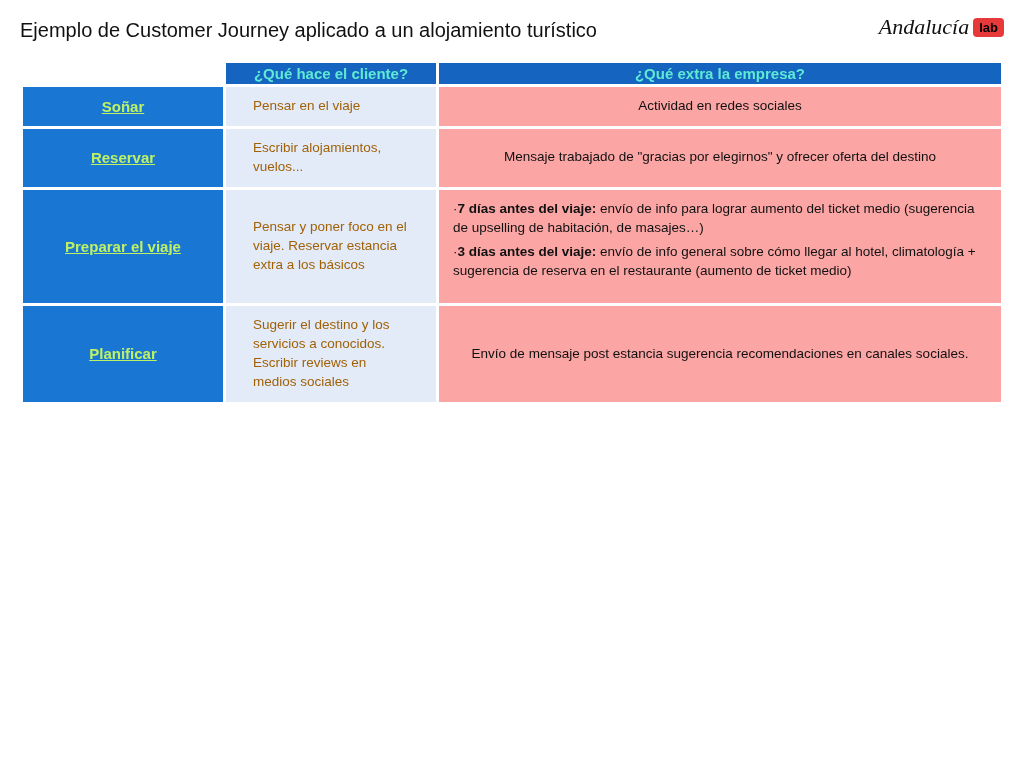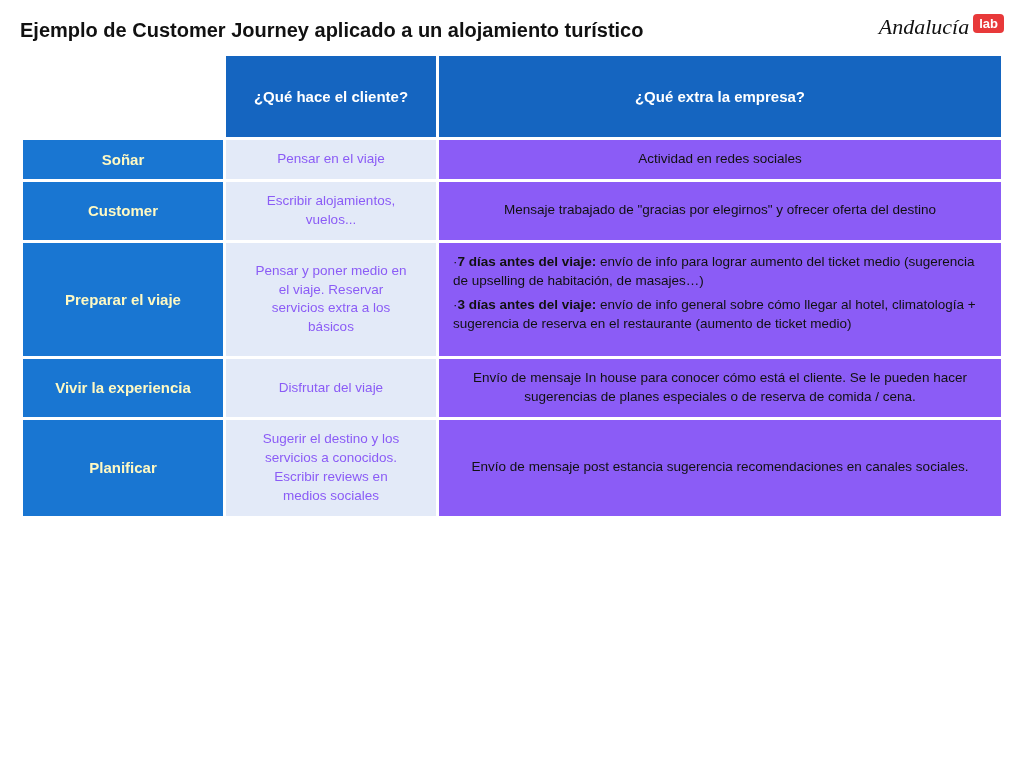--- a/index.html
+++ b/index.html
@@ -6,97 +6,97 @@
     body {
       font-family: Arial, sans-serif;
       background: #fff;
       width: 1024px;
       height: 768px;
       overflow: hidden;
       padding: 18px 20px 10px 20px;
     }
     .page-title {
       font-size: 20px;
-      font-weight: bold;
+      font-weight: normal;
       color: #111;
-      margin-bottom: 11px;
+      margin-bottom: 18px;
       line-height: 1.2;
     }
     .logo-area {
       position: absolute;
       top: 14px;
       right: 20px;
       font-size: 22px;
       font-style: italic;
       color: #333;
       display: flex;
-      align-items: flex-start;
+      align-items: center;
       gap: 4px;
     }
     .logo-andalucia {
       font-family: Georgia, serif;
       font-style: italic;
       font-size: 22px;
       color: #111;
     }
     .logo-lab {
       background: #e8393a;
-      color: #ffffff;
+      color: #000000;
       font-size: 13px;
       font-style: normal;
       font-weight: bold;
       border-radius: 4px;
       padding: 2px 6px;
     }
     table {
       width: 100%;
       border-collapse: separate;
       border-spacing: 3px;
       table-layout: fixed;
     }
     col.col-stage { width: 200px; }
     col.col-client { width: 210px; }
     col.col-company { width: calc(100% - 413px); }
 
     
     th {
       background: #1565C0;
-      color: #ffffff;
+      color: #5eead4;
       font-size: 15px;
       font-weight: bold;
       text-align: center;
-      padding: 32px 10px;
+      padding: 2px 10px;
       vertical-align: middle;
     }
     th.header-empty {
       background: #fff;
     }
     
     td.stage {
       background: #1976D2;
-      color: #fef9c3;
+      color: #bef264;
       font-weight: bold;
       font-size: 15px;
       text-align: center;
       vertical-align: middle;
       padding: 8px 6px;
       line-height: 1.3;
+      text-decoration: underline;
     }
     
     td.client-cell {
       background: #E3EAF8;
-      text-align: center;
       vertical-align: middle;
       padding: 10px 27px;
       font-size: 13.5px;
-      color: #8b5cf6;
+      color: #a16207;
       line-height: 1.4;
     }
     td.company-cell {
-      background: #8b5cf6;
+      background: #fca5a5;
       text-align: center;
       vertical-align: middle;
       padding: 10px 14px;
       font-size: 13.5px;
       color: #111;
       line-height: 1.4;
     }
     td.company-cell.left-align {
       text-align: left;
     }
@@ -124,36 +124,31 @@
       <th>¿Qué extra la empresa?</th>
     </tr>
   </thead>
   <tbody id="table-body">
   <tr>
         <td class="stage">Soñar</td>
         <td class="client-cell">Pensar en el viaje</td>
         <td class="company-cell">Actividad en redes sociales</td>
       </tr>
       <tr>
-        <td class="stage">Customer</td>
+        <td class="stage">Reservar</td>
         <td class="client-cell">Escribir alojamientos, vuelos...</td>
         <td class="company-cell">Mensaje trabajado de "gracias por elegirnos" y ofrecer oferta del destino</td>
       </tr>
       <tr>
         <td class="stage">Preparar el viaje</td>
-        <td class="client-cell">Pensar y poner medio en el viaje. Reservar servicios extra a los básicos</td>
+        <td class="client-cell">Pensar y poner foco en el viaje. Reservar estancia extra a los básicos</td>
         <td class="company-cell left-align">
           <p style="margin-bottom: 6px;">·<b>7 días antes del viaje:</b> envío de info para lograr aumento del ticket medio (sugerencia de upselling de habitación, de masajes…)</p>
           <p style="margin-bottom: 12px;">·<b>3 días antes del viaje:</b> envío de info general sobre cómo llegar al hotel, climatología + sugerencia de reserva en el restaurante (aumento de ticket medio)</p>
         </td>
-      </tr>
-      <tr>
-        <td class="stage">Vivir la experiencia</td>
-        <td class="client-cell">Disfrutar del viaje</td>
-        <td class="company-cell">Envío de mensaje In house para conocer cómo está el cliente. Se le pueden hacer sugerencias de planes especiales o de reserva de comida / cena.</td>
       </tr>
       <tr>
         <td class="stage">Planificar</td>
         <td class="client-cell">Sugerir el destino y los servicios a conocidos. Escribir reviews en medios sociales</td>
         <td class="company-cell">Envío de mensaje post estancia sugerencia recomendaciones en canales sociales.</td>
       </tr>
     </tbody>
 </table>
 
 </body></html>

